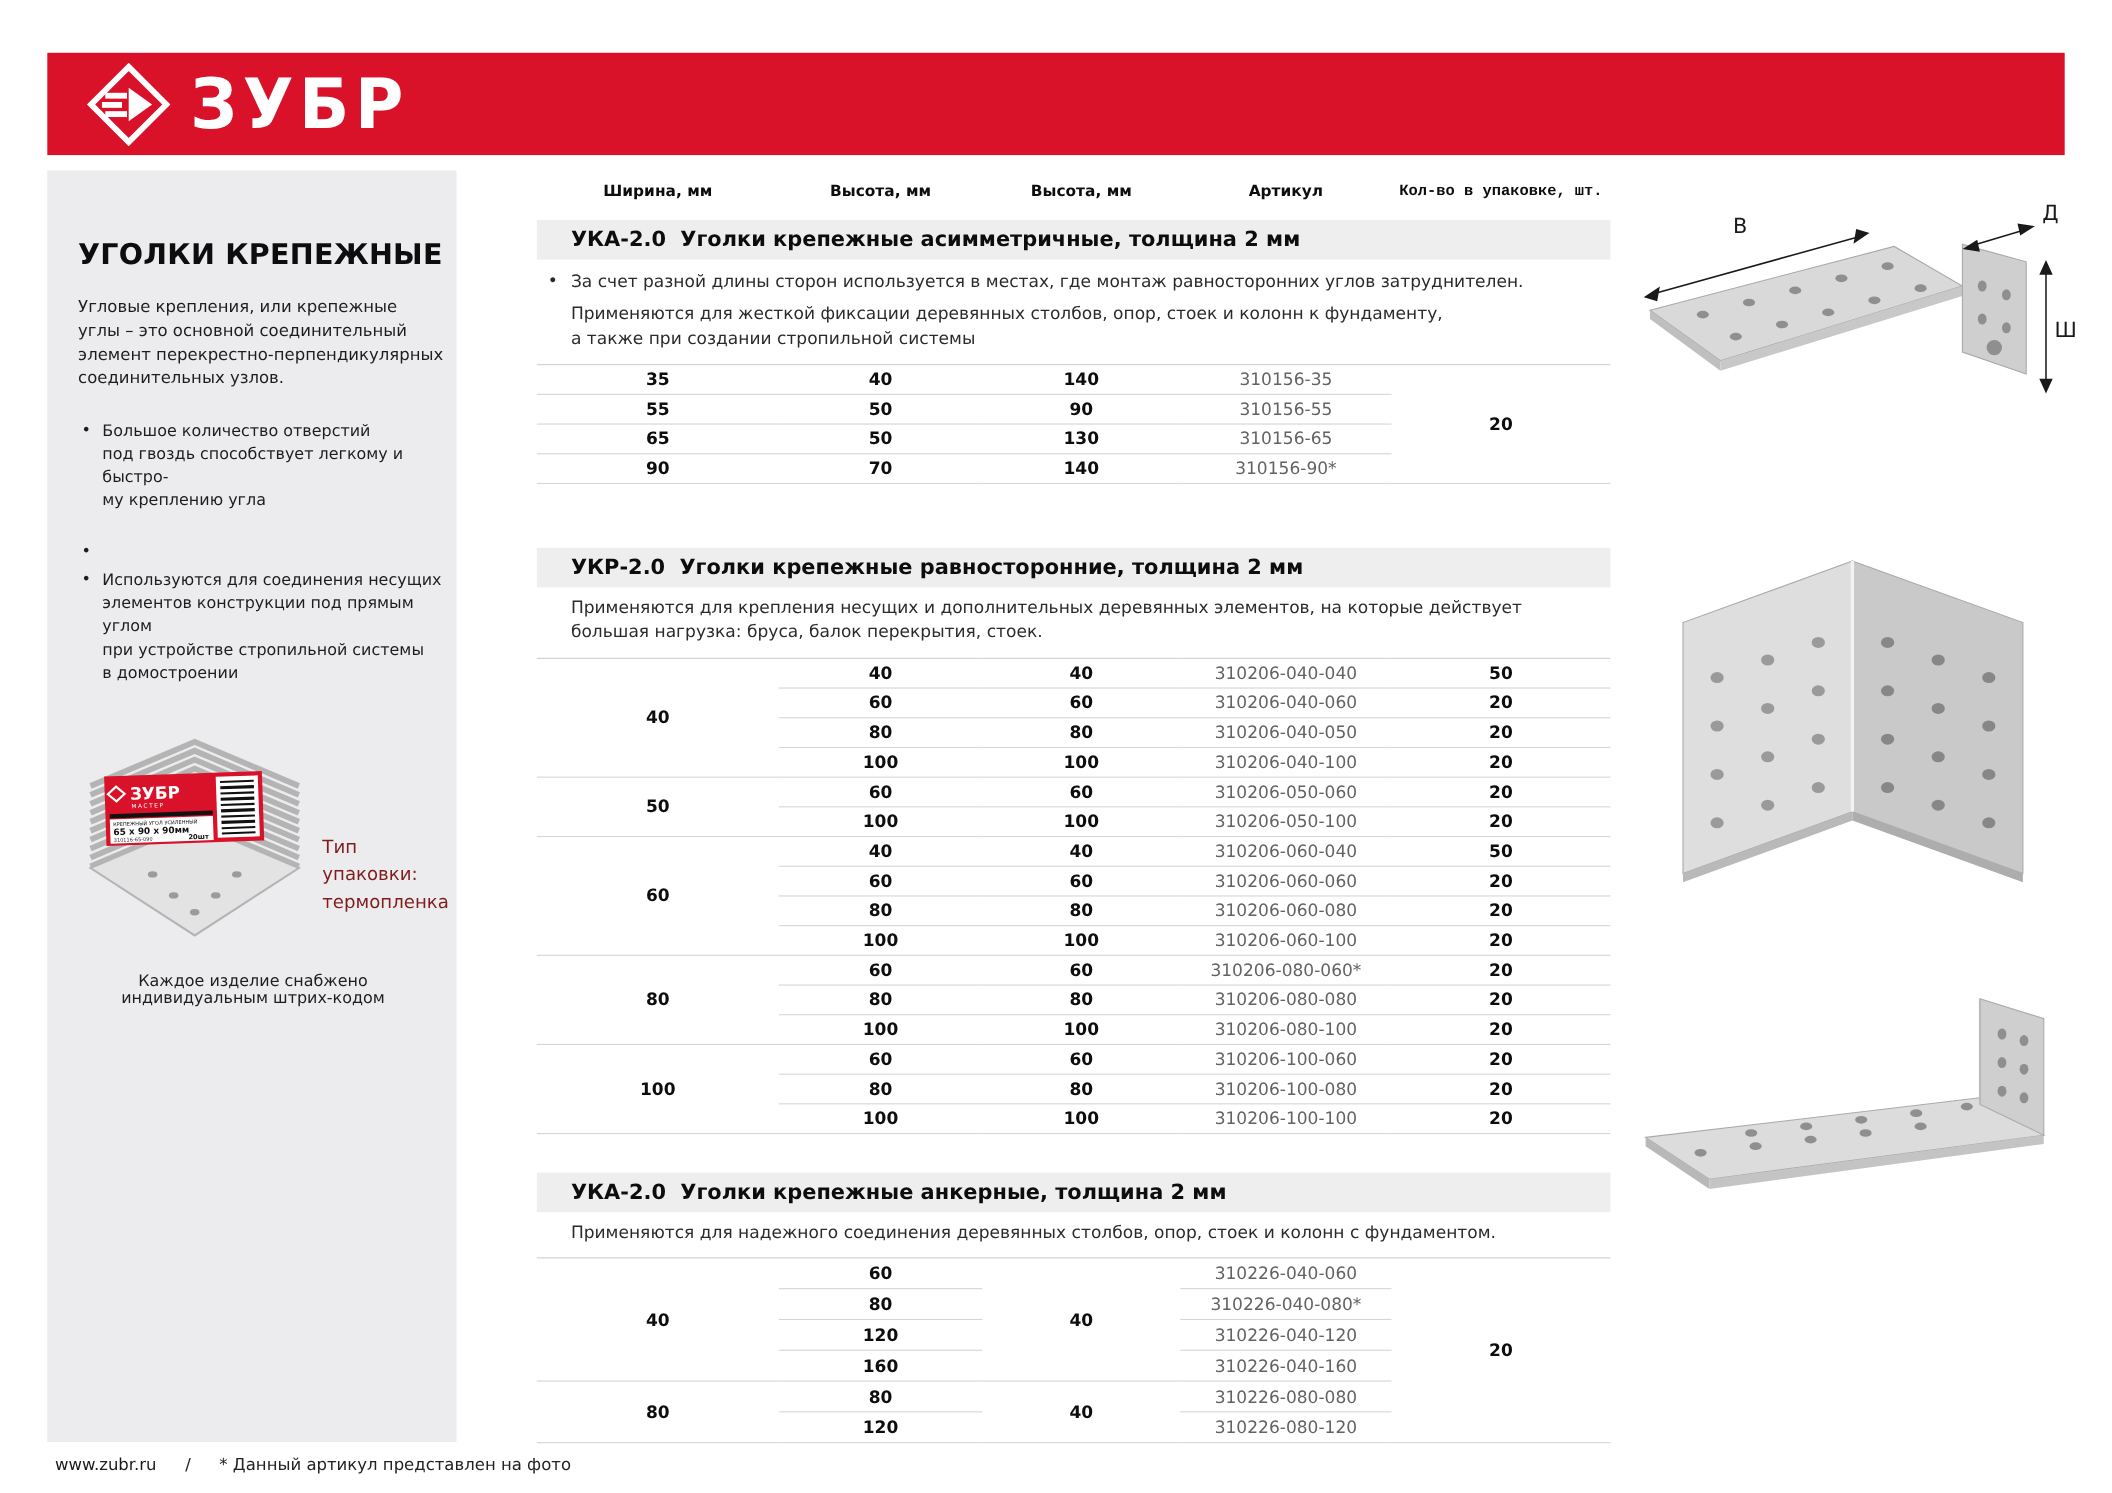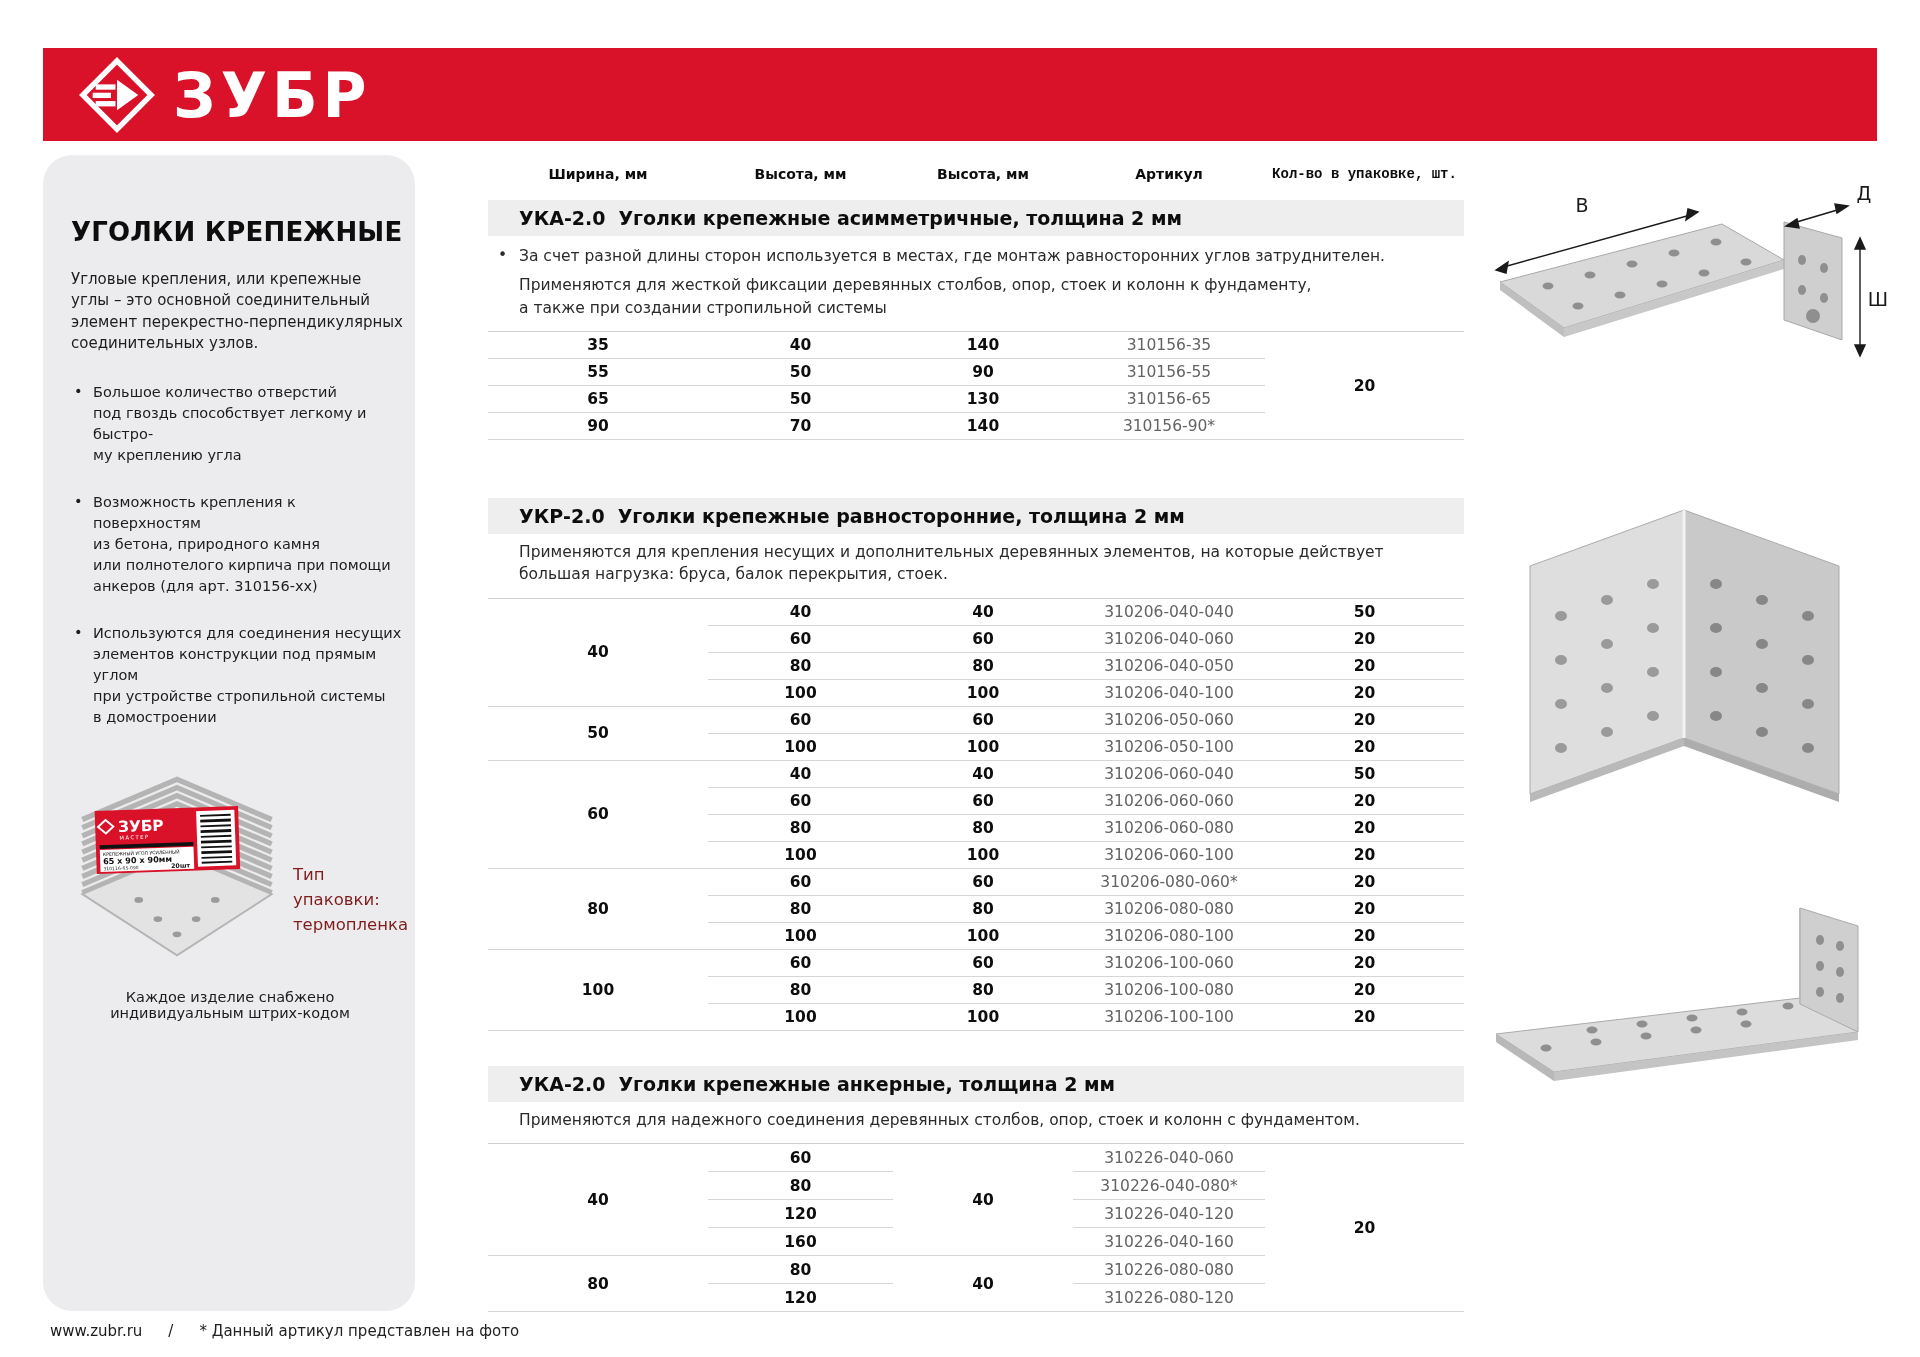--- a/index.html
+++ b/index.html
@@ -8,21 +8,21 @@
 
   
   .redbar{position:absolute;left:43px;top:48px;width:1834px;height:93px;background:#d9122a;
           display:flex;align-items:center;}
   .logo{display:flex;align-items:center;gap:18px;padding-left:36px;}
   .logo svg{width:76px;height:76px;display:block;}
   .logotext{color:#fff;font-weight:bold;font-size:60px;letter-spacing:5px;line-height:1;transform:scaleY(1.05);}
 
   
   .sidebar{position:absolute;left:43px;top:155px;width:372px;height:1156px;background:#ececee;
-           box-sizing:border-box;padding:62px 8px 0 28px;border-radius:29px;}
+           box-sizing:border-box;padding:62px 8px 0 28px;}
   .sidebar h1{margin:0;font-size:26px;font-weight:bold;letter-spacing:0.2px;color:#0d0d0d;}
   .intro{margin:22px 0 0;font-size:15px;line-height:1.42;color:#1d1d1d;white-space:pre-line;max-width:338px;}
   .bullets{margin-top:28px;display:flex;flex-direction:column;gap:26px;}
   .bullet{position:relative;padding-left:22px;font-size:14.5px;line-height:1.45;color:#1d1d1d;
           white-space:pre-line;max-width:338px;}
   .bullet .dot{position:absolute;left:3px;top:-1px;}
   .photo-row{margin-top:34px;display:flex;align-items:flex-end;}
   .photo-svg{width:220px;height:205px;flex:none;margin-left:-4px;}
   .packaging{font-size:16.5px;line-height:1.5;color:#7f1d1d;padding-bottom:30px;padding-left:6px;}
   .barcode-note{margin-top:22px;text-align:center;font-size:14.5px;color:#1d1d1d;width:330px;margin-left:-6px;}
@@ -81,24 +81,21 @@
   <aside class="sidebar">
     <h1>УГОЛКИ КРЕПЕЖНЫЕ</h1>
     <p class="intro">Угловые крепления, или крепежные
 углы – это основной соединительный
 элемент перекрестно-перпендикулярных
 соединительных узлов.</p>
     <div class="bullets">
       <div class="bullet"><span class="dot">•</span><span>Большое количество отверстий
 под гвоздь способствует легкому и быстро-
 му креплению угла</span></div>
-      <div class="bullet"><span class="dot">•</span><span>Возможность крепления к поверхностям
-из бетона, природного камня
-или полнотелого кирпича при помощи
-анкеров (для арт. 310156-хх)</span></div>
+      <div class="bullet"><span class="dot">•</span></div>
       <div class="bullet"><span class="dot">•</span><span>Используются для соединения несущих
 элементов конструкции под прямым углом
 при устройстве стропильной системы
 в домостроении</span></div>
     </div>
 
     <div class="photo-row">
       <svg class="photo-svg" viewBox="0 0 230 210">
 
         <g stroke="#b4b4b4" stroke-width="5.5" fill="none">

